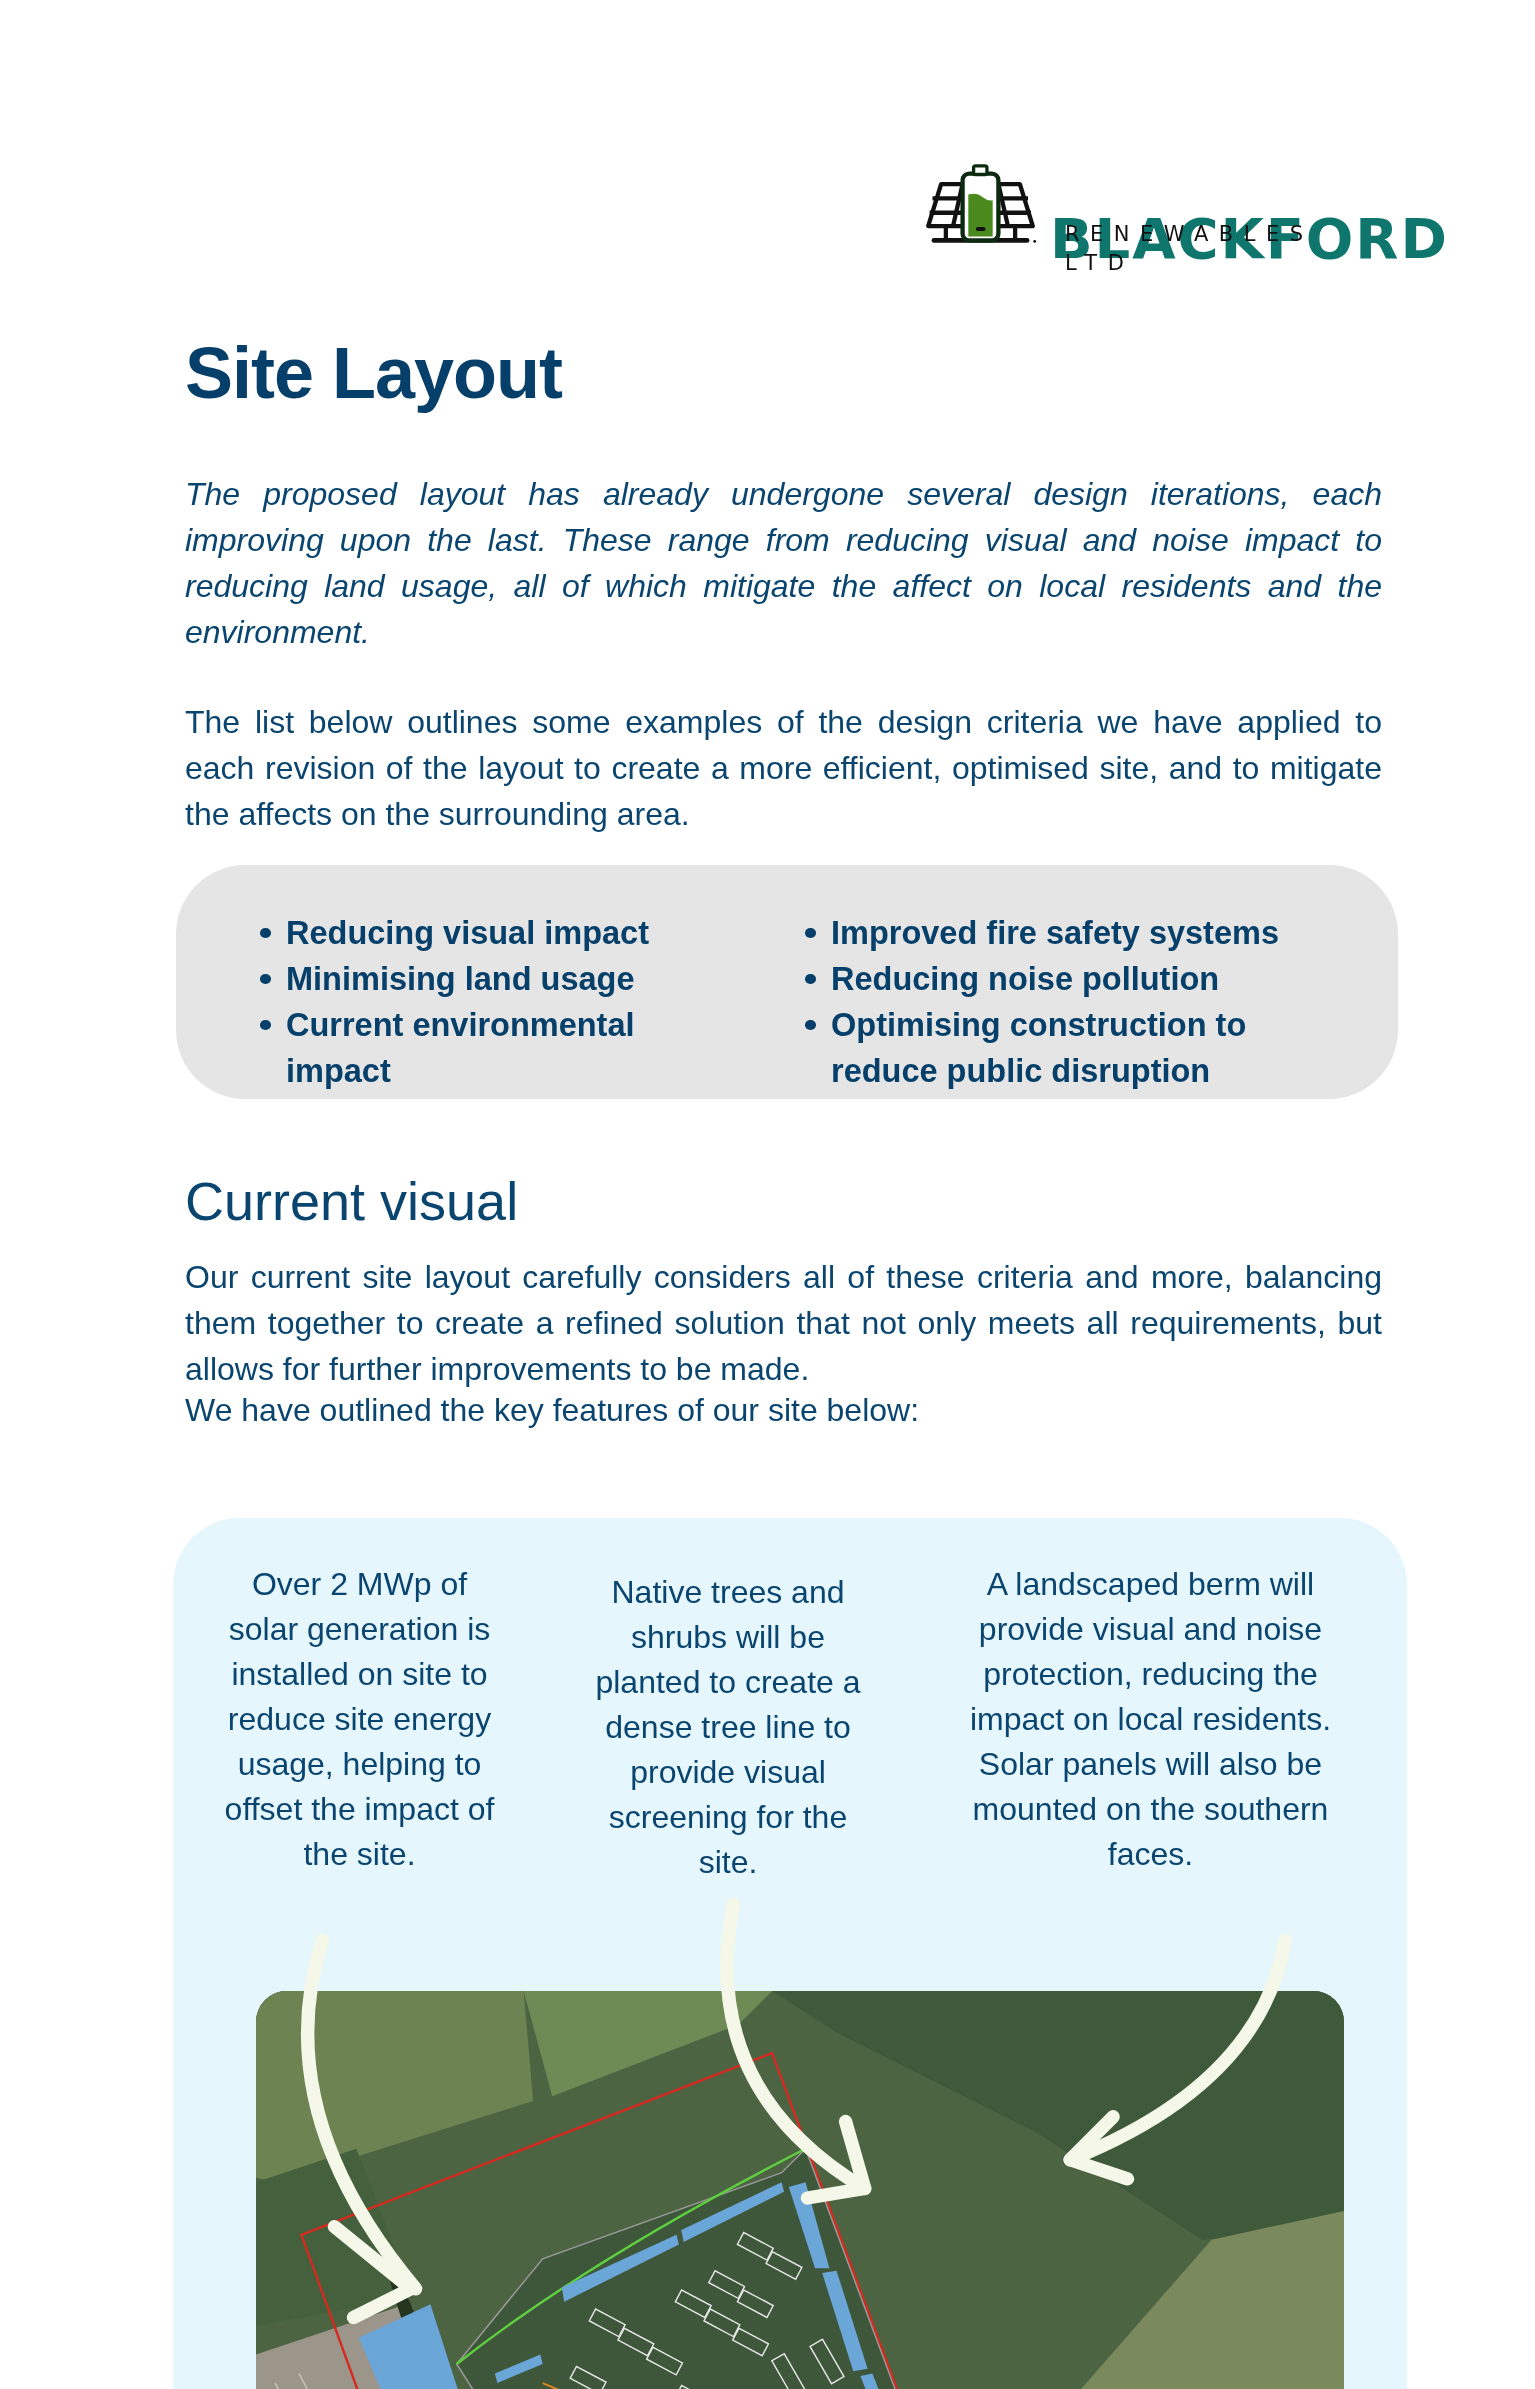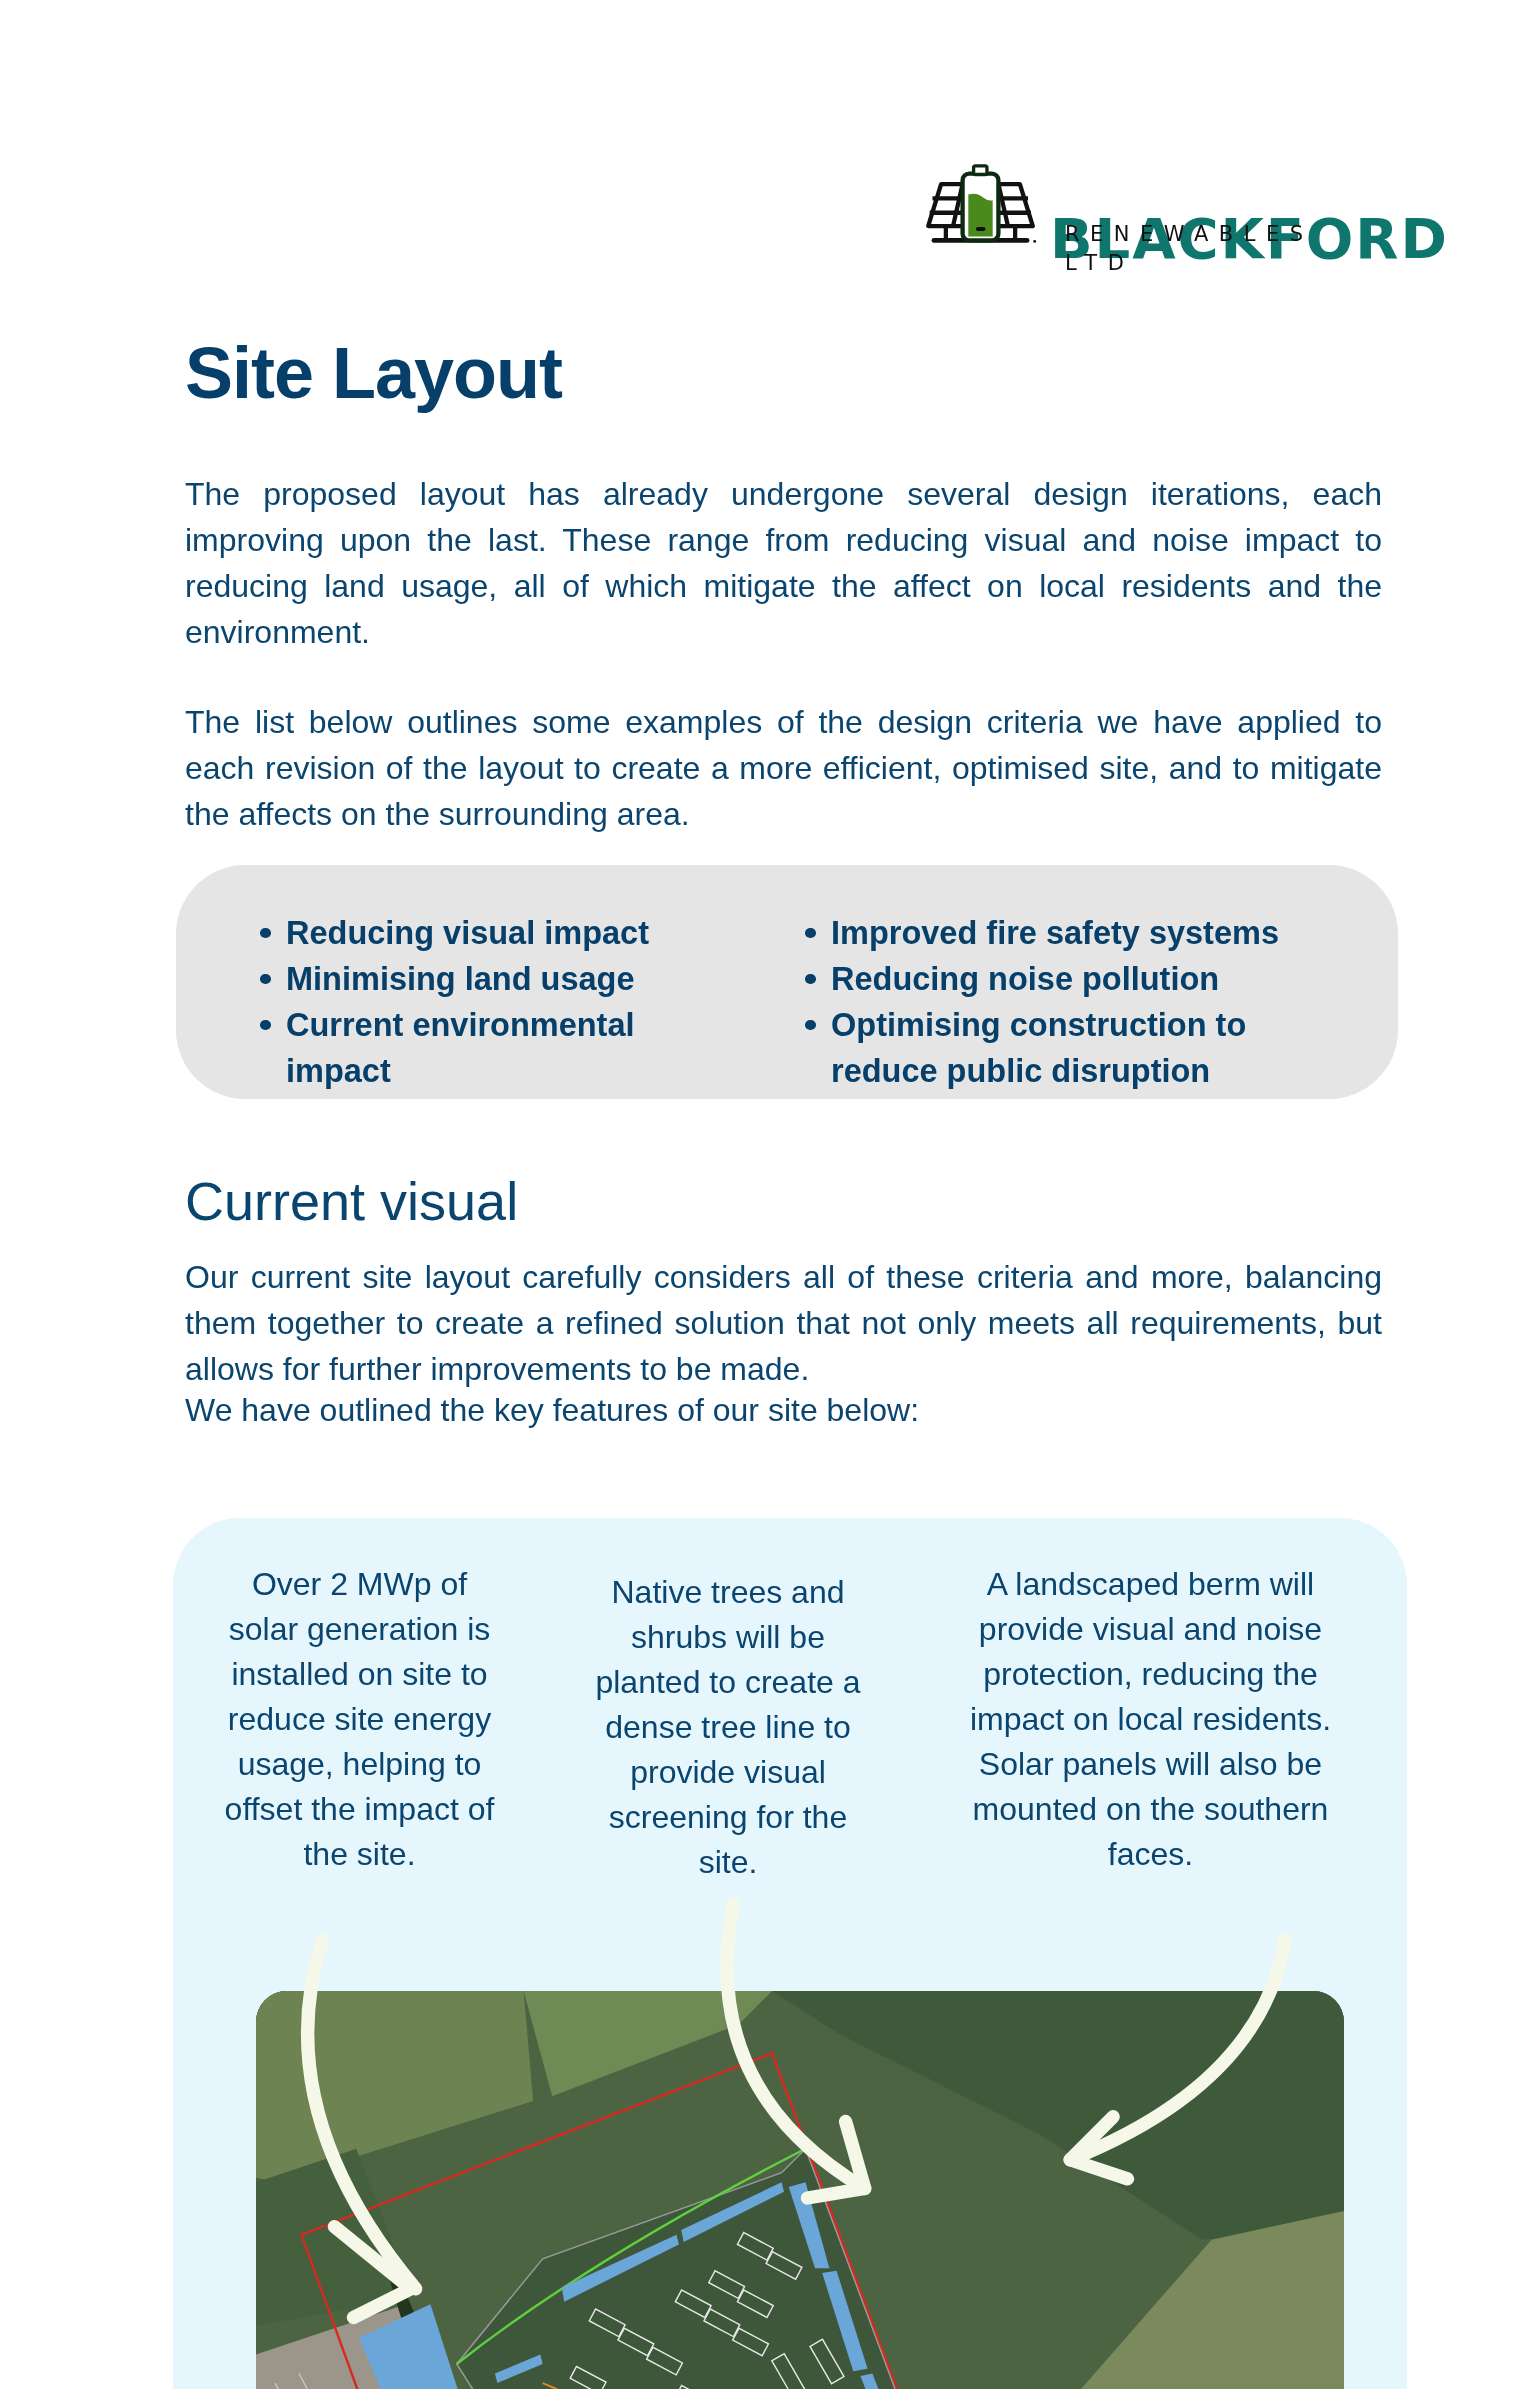--- a/index.html
+++ b/index.html
@@ -8,21 +8,21 @@
 
   
   .logo { position: absolute; left: 922px; top: 160px; width: 459px; height: 86px; }
   .logo-icon { position: absolute; left: 0; top: 0; width: 117px; height: 84px; }
   .logo-name { position: absolute; left: 128px; top: 0px; font-size: 56px; font-weight: 700; letter-spacing: 1.9px; color: #0f766e; line-height: 72px; font-family: "DejaVu Sans", sans-serif; margin-top: 43px; }
   .logo-sub  { position: absolute; left: 143px; top: 60px; font-size: 21px; letter-spacing: 10.5px; color: #111; line-height: 29px; font-family: "DejaVu Sans", sans-serif; }
 
   
   .page-title { position: absolute; left: 185px; top: 330px; font-size: 72px; font-weight: 700; color: #063f69; line-height: 86px; letter-spacing: -1px; }
   .para { position: absolute; left: 185px; width: 1197px; font-size: 32px; line-height: 46px; color: #0a4570; text-align: justify; text-align-last: left; }
-  .p1 { top: 471px; }
+  .p1 { top: 471px; font-style: italic; }
   .p2 { top: 699px; }
 
   
   .criteria { position: absolute; left: 176px; top: 865px; width: 1222px; height: 234px; background: #e5e5e5; border-radius: 69px; }
   .crit-col { position: absolute; top: 45px; list-style: none; }
   .crit-col.left { left: 84px; width: 430px; }
   .crit-col.right { left: 629px; width: 526px; }
   .crit-col li { position: relative; padding-left: 26px; font-size: 32.5px; font-weight: 700; line-height: 46px; color: #063f69; }
   .crit-col li::before { content: ""; position: absolute; left: 0; top: 18px; width: 10.5px; height: 9.6px; border-radius: 50%; background: #063f69; }
 

